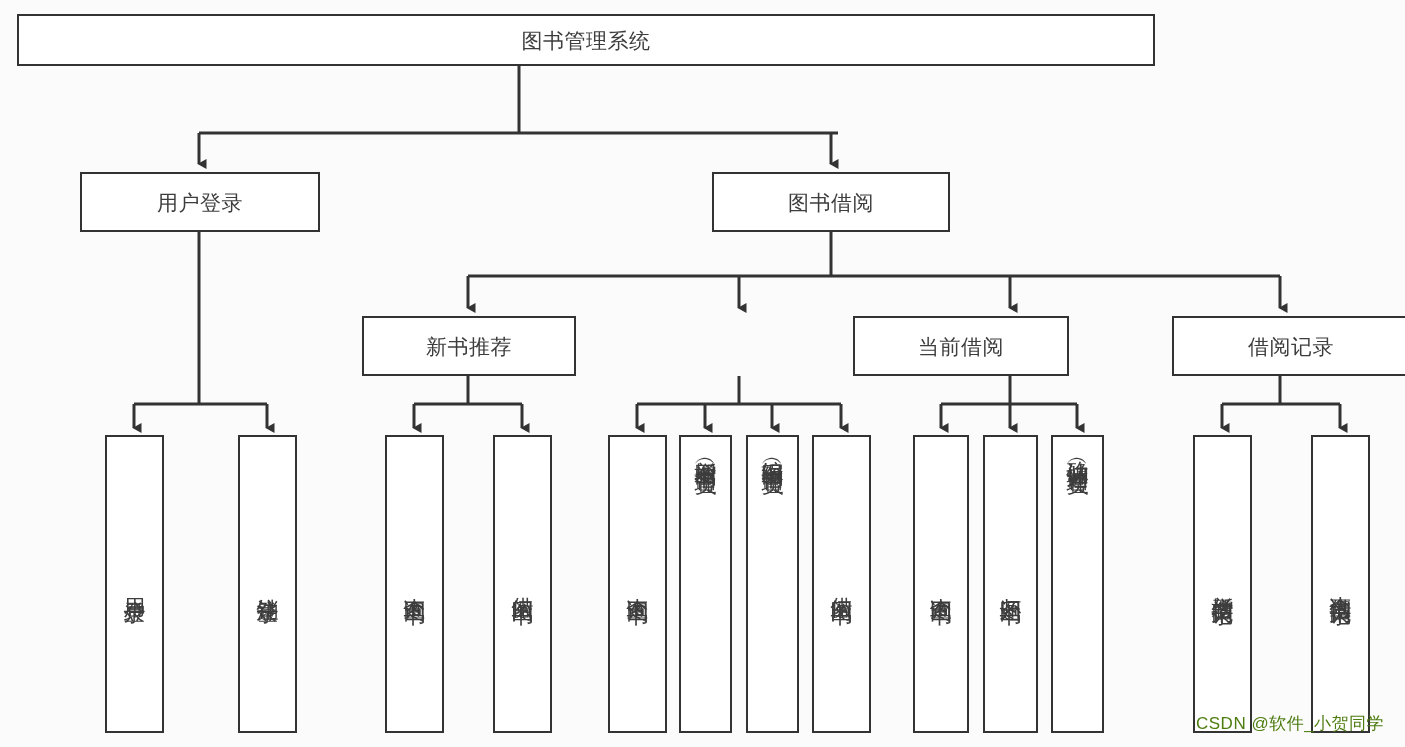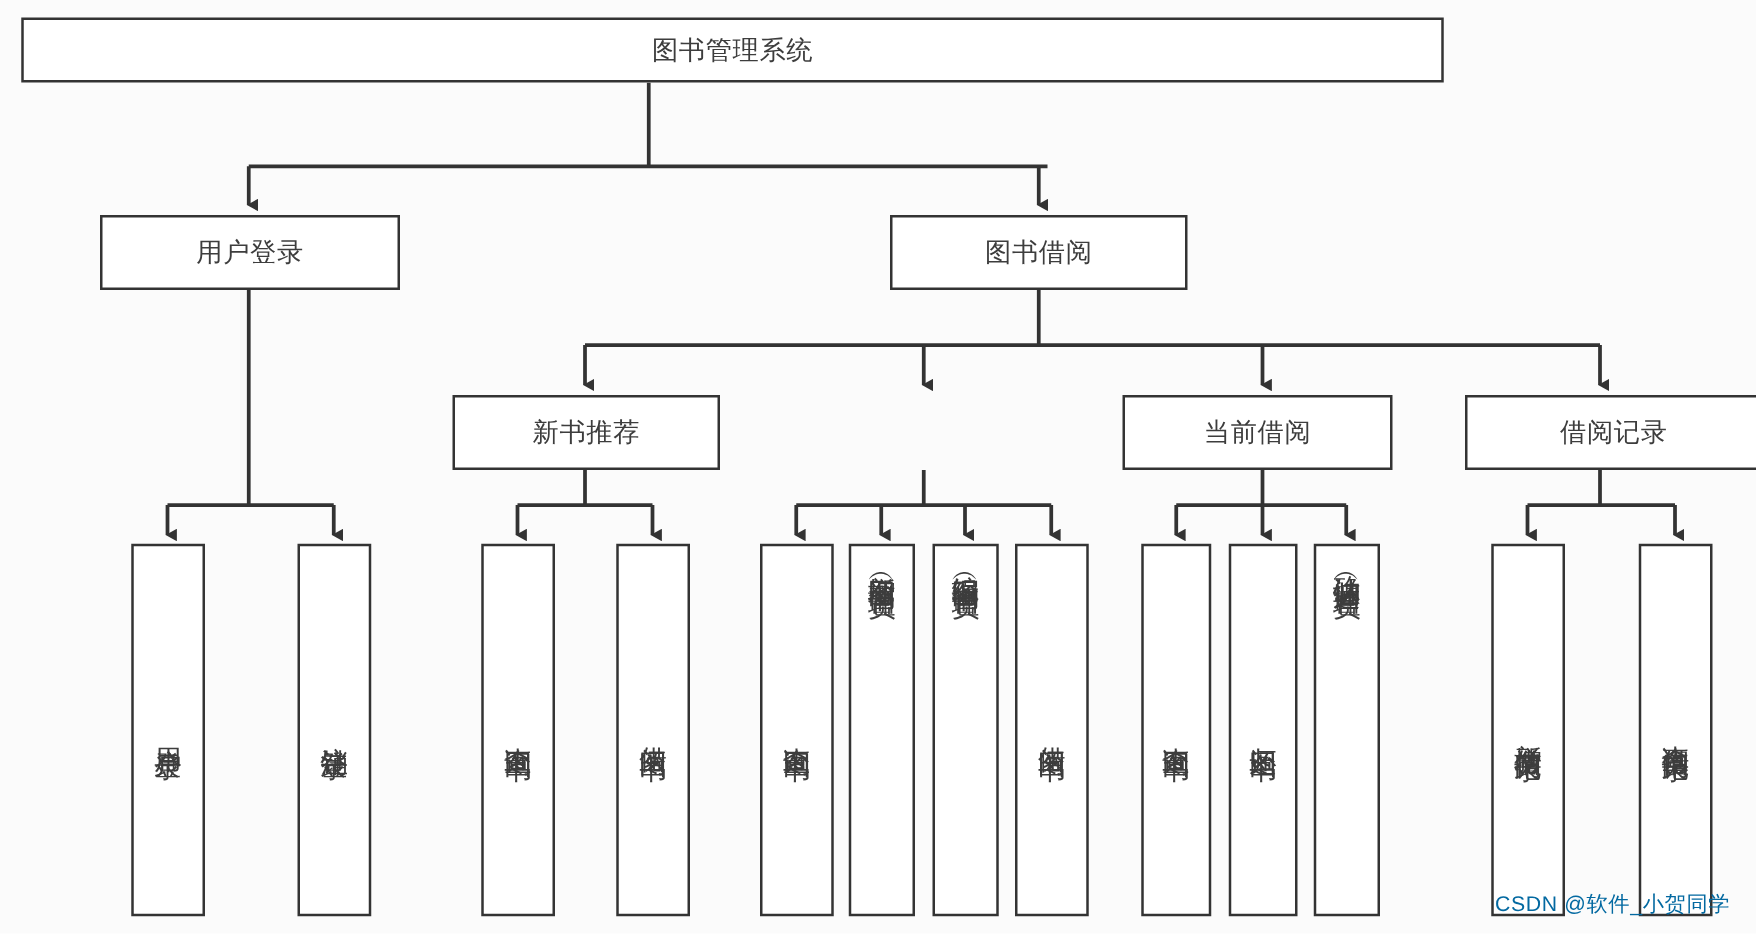--- a/index.html
+++ b/index.html
@@ -60,21 +60,21 @@
   }
   .node.vert.centered {
     align-items: center;
     padding-top: 0;
   }
   #watermark {
     position: absolute;
     left: 1196px;
     top: 712px;
     font-size: 17px;
-    color: #0369a1;
+    color: #4d7c0f;
     letter-spacing: 0.5px;
     white-space: nowrap;
   }
 </style>
 </head>
 <body>
 
 <div id="canvas">
 
   <svg id="edges" viewBox="0 0 1405 747" xmlns="http://www.w3.org/2000/svg">
@@ -134,21 +134,21 @@
   <div class="node horiz" style="left:80px; top:172px; width:240px; height:60px;">
     <span class="lbl">用户登录</span>
   </div>
   <div class="node horiz" style="left:712px; top:172px; width:238px; height:60px;">
     <span class="lbl">图书借阅</span>
   </div>
 
   <div class="node horiz" style="left:362px; top:316px; width:214px; height:60px;justify-content:center;">
     <span class="lbl">新书推荐</span>
   </div>
-  <div class="node horiz" style="left:898px; top:316px; width:216px; height:60px;">
+  <div class="node horiz" style="left:853px; top:316px; width:216px; height:60px;">
     <span class="lbl">当前借阅</span>
   </div>
   <div class="node horiz" style="left:1172px; top:316px; width:238px; height:60px;">
     <span class="lbl">借阅记录</span>
   </div>
 
   <div class="node vert centered" style="left:105px; top:435px; width:59px; height:298px;">
     <span class="lbl">用户登录</span>
   </div>
   <div class="node vert centered" style="left:238px; top:435px; width:59px; height:298px;">

